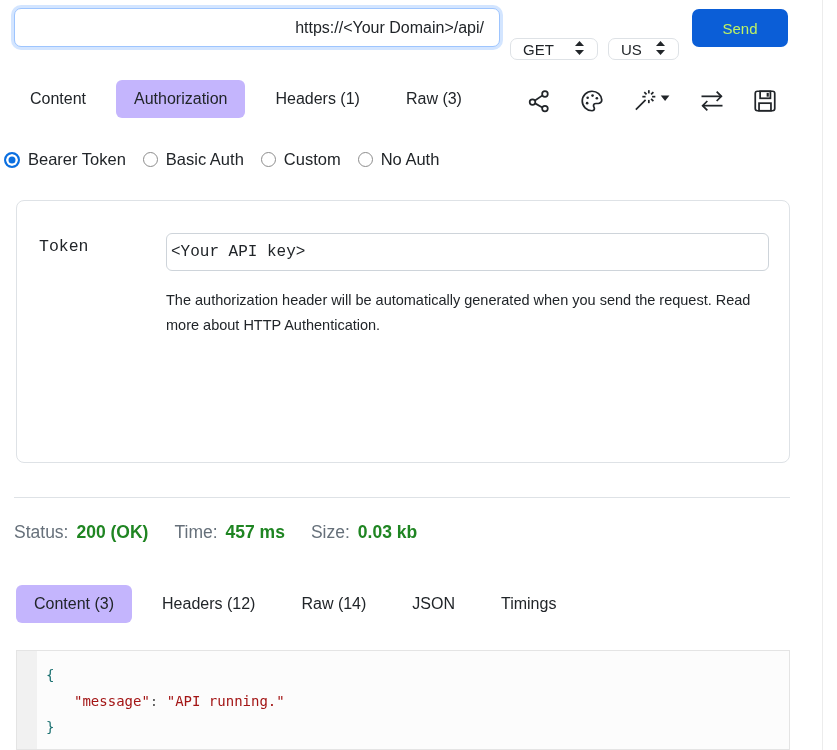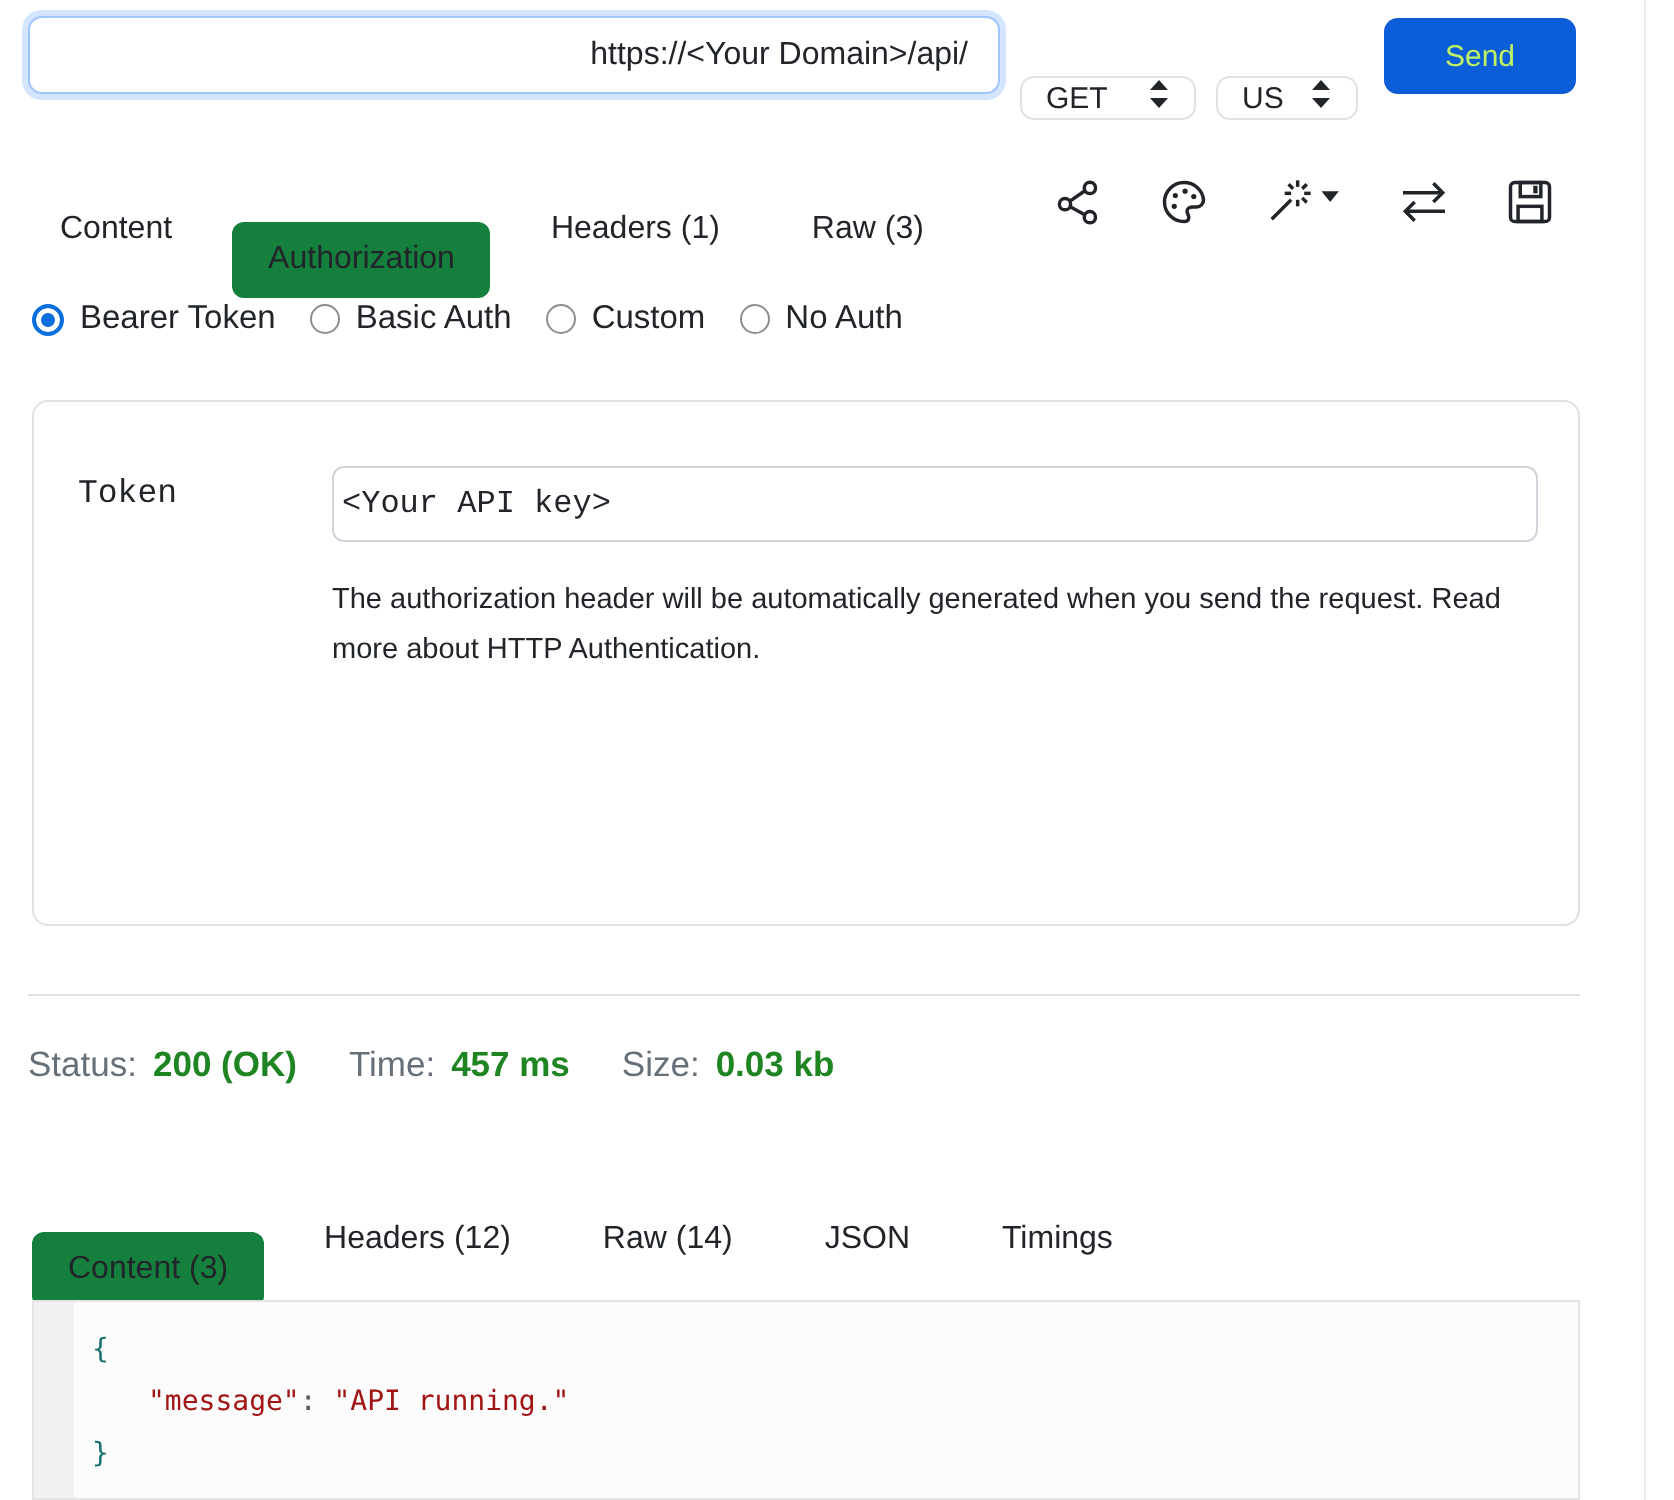--- a/index.html
+++ b/index.html
@@ -18,28 +18,28 @@
     justify-content:space-between; padding:0 12px; font-size:15px; cursor:pointer;margin-top:29px; }
   .select-get { left:510px; width:88px; }
   .select-region { left:608px; width:71px; }
   .send-btn { position:absolute; left:692px; top:9px; width:96px; height:38px;
     background:#0b5ed7; border:none; border-radius:7px; color:#bef264; font-size:15px;
     cursor:pointer; font-family:"Liberation Sans","DejaVu Sans",sans-serif; }
 
   
   .tabs-row { position:absolute; left:14px; top:80px; display:flex; align-items:center; gap:14px;justify-content:space-between; }
   .tab { padding:10px 16px; font-size:16px; color:#212529; border-radius:6px; cursor:pointer; white-space:nowrap; }
-  .tab.active { background:#15803d; padding:10px 18px;margin-top:31px; }
+  .tab.active { background:#c4b5fd; padding:10px 18px; }
   .icon-row { position:absolute; left:526px; top:88px; width:252px; display:flex;
     align-items:center; justify-content:space-between; }
   .icon-btn { display:flex; align-items:center; color:#212529; cursor:pointer; }
   .icon-btn svg { display:block; }
 
   
-  .auth-row { position:absolute; left:16px; top:150px; display:flex; align-items:center; gap:17px; }
+  .auth-row { position:absolute; left:4px; top:150px; display:flex; align-items:center; gap:17px; }
   .auth-option { display:flex; align-items:center; gap:8px; font-size:16.5px; cursor:pointer; }
   .radio { width:15px; height:15px; border-radius:50%; border:1px solid #8d8d8d; background:#fff; }
   .radio.checked { width:16px; height:16px; border:2px solid #0b6fe0; background:#0b6fe0;
     box-shadow:inset 0 0 0 2.5px #fff; }
 
   
   .panel { position:absolute; left:16px; top:200px; width:774px; height:263px;
     border:1px solid #dee2e6; border-radius:8px; background:#fff; }
   .token-label { position:absolute; left:22px; top:36px; font-size:16.5px;font-family:Liberation Mono, monospace; }
   .token-input { position:absolute; left:149px; top:32px; width:603px; height:38px;

